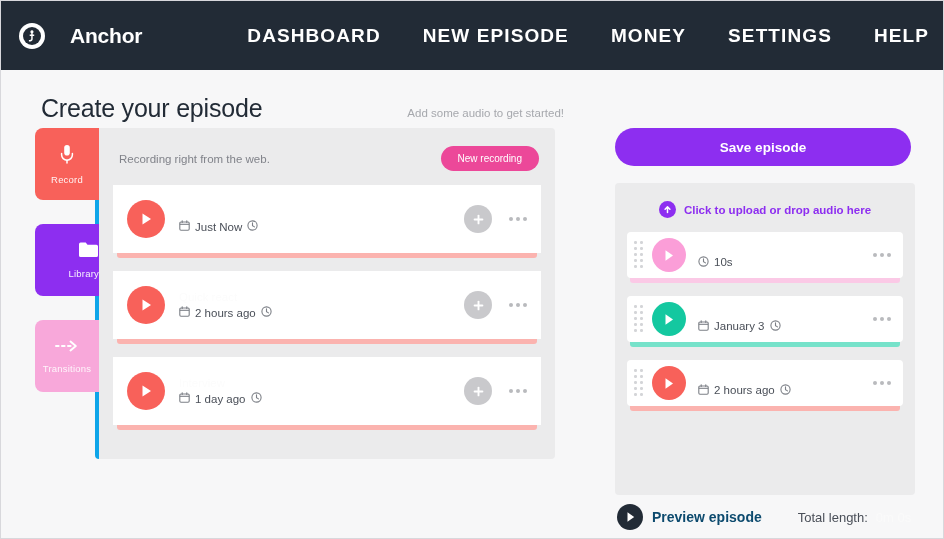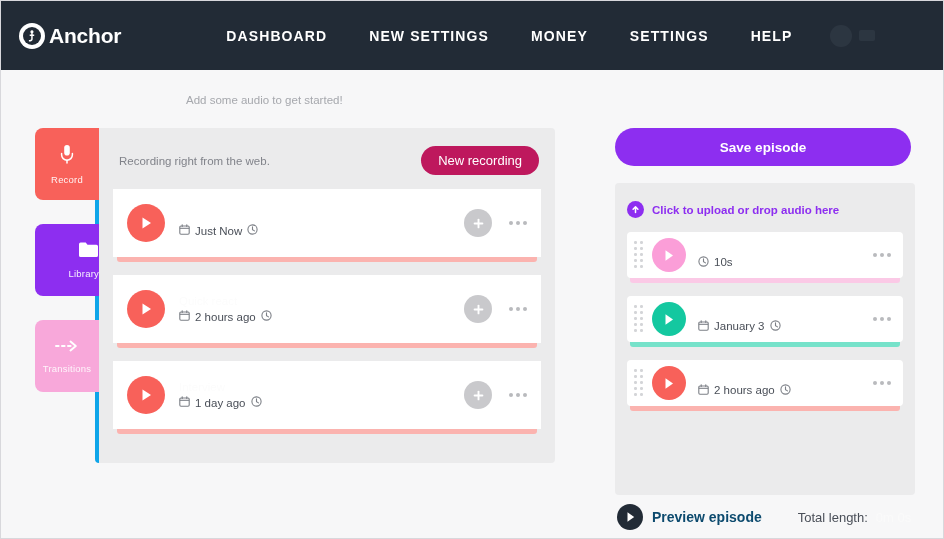--- a/index.html
+++ b/index.html
@@ -19,21 +19,21 @@
   }
 
   
   .header {
     height: 69px;
     background: #222b36;
     display: flex;
     align-items: center;
     padding: 0 0 0 18px;
   }
-  .brand { display: flex; align-items: center; gap: 4px; }
+  .brand { display: flex; align-items: center; gap: 25px; }
   .brand-mark {
     width: 26px; height: 26px; border-radius: 50%;
     background: #ffffff;
     display: flex; align-items: center; justify-content: center;
     flex: none;
   }
   .brand-mark svg { display: block; }
   .brand-name {
     color: #ffffff;
     font-size: 21px;
@@ -41,21 +41,21 @@
     letter-spacing: -0.2px;
   }
   .nav {
     display: flex;
     align-items: center;
     gap: 42px;
     margin-left: 105px;
   }
   .nav-item {
     color: #ffffff;
-    font-size: 14px;
+    font-size: 19px;
     font-weight: bold;
     letter-spacing: 1.1px;
     text-decoration: none;
     cursor: pointer;
     white-space: nowrap;
   }
   .avatar-group {
     display: flex; align-items: center; gap: 7px;
     margin-left: 38px;
     opacity: 0.085;
@@ -133,23 +133,23 @@
     padding: 13px 14px 16px 14px;
     min-height: 312px;
     border-left: 4px solid #0ea5e9;
   }
   .rec-head {
     display: flex; align-items: center; justify-content: space-between;
     padding: 5px 2px 14px 6px;
   }
   .rec-head-text { font-size: 11.5px; color: #81838a; }
   .new-recording {
-    background: #be185d;
+    background: #ec4899;
     color: #ffffff;
-    font-size: 13px;
+    font-size: 10px;
     border: none;
     border-radius: 16px;
     padding: 7px 17px;
     cursor: pointer;
     font-family: inherit;
   }
 
   .rec-card {
     position: relative;
     background: #ffffff;
@@ -221,21 +221,21 @@
   }
 
   .ep-panel {
     width: 300px;
     background: #ebebec;
     border-radius: 4px;
     padding: 12px 12px 15px 12px;
     min-height: 312px;
   }
   .upload-row {
-    display: flex; align-items: center; 
+    display: flex; align-items: center; justify-content: center;
     gap: 8px;
     padding: 6px 0 14px 0;
     cursor: pointer;
   }
   .upload-ico {
     width: 17px; height: 17px; border-radius: 50%;
     background: #8d2ef0;
     display: flex; align-items: center; justify-content: center;
     flex: none;
   }
@@ -335,35 +335,36 @@
         <svg width="18" height="18" viewBox="0 0 18 18">
           <circle cx="9" cy="9" r="9" fill="#222b36"></circle>
           <path d="M9 3.2a1.6 1.6 0 0 0-.8 3v1.2H6.7v1.5h1.5v3.1c0 .5-.4.9-.9.9H5.9v1.5h1.4c1.3 0 2.4-1.1 2.4-2.4V8.9h1.5V7.4H9.7V6.2A1.6 1.6 0 0 0 9 3.2z" fill="#ffffff"></path>
         </svg>
       </span>
       <span class="brand-name">Anchor</span>
     </div>
 
     <div class="nav">
       <a class="nav-item" href="#">DASHBOARD</a>
-      <a class="nav-item" href="#">NEW SETTINGS</a>
+      <a class="nav-item" href="#">NEW EPISODE</a>
       <a class="nav-item" href="#">MONEY</a>
       <a class="nav-item" href="#">SETTINGS</a>
       <a class="nav-item" href="#">HELP</a>
     </div>
 
     <div class="avatar-group">
       <span class="avatar"></span>
       <span class="avatar-name"></span>
     </div>
   </div>
 
   <div class="content">
 
     <div class="titlebar">
+      <h1 class="page-title">Create your episode</h1>
       <span class="page-subtitle">Add some audio to get started!</span>
     </div>
 
     <div class="columns">
 
       <div class="left-col">
 
         <div class="tabs">
           <div class="tab record">
             <span class="tab-icon">

